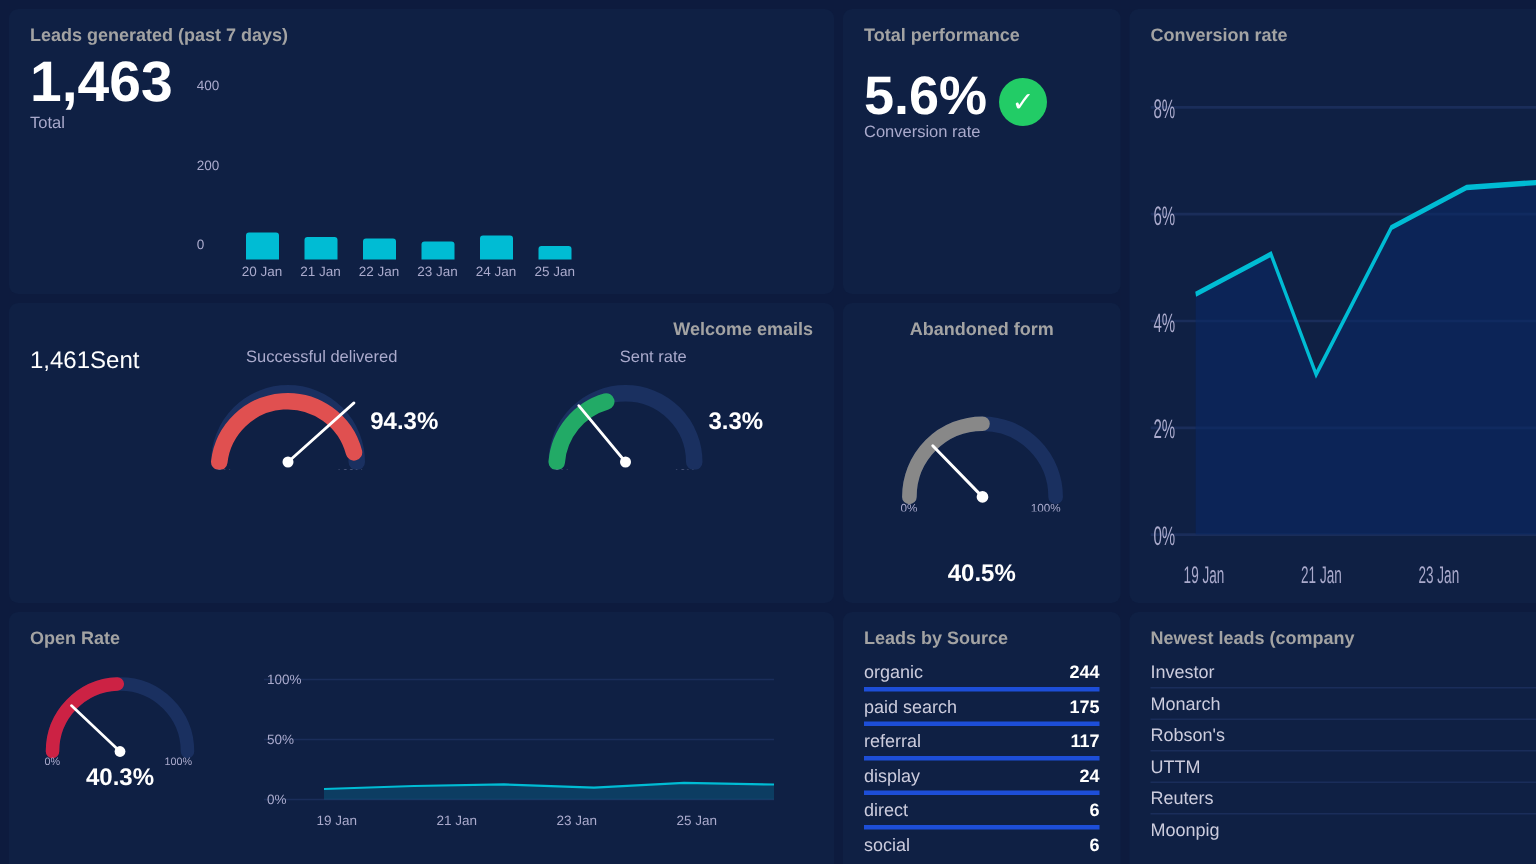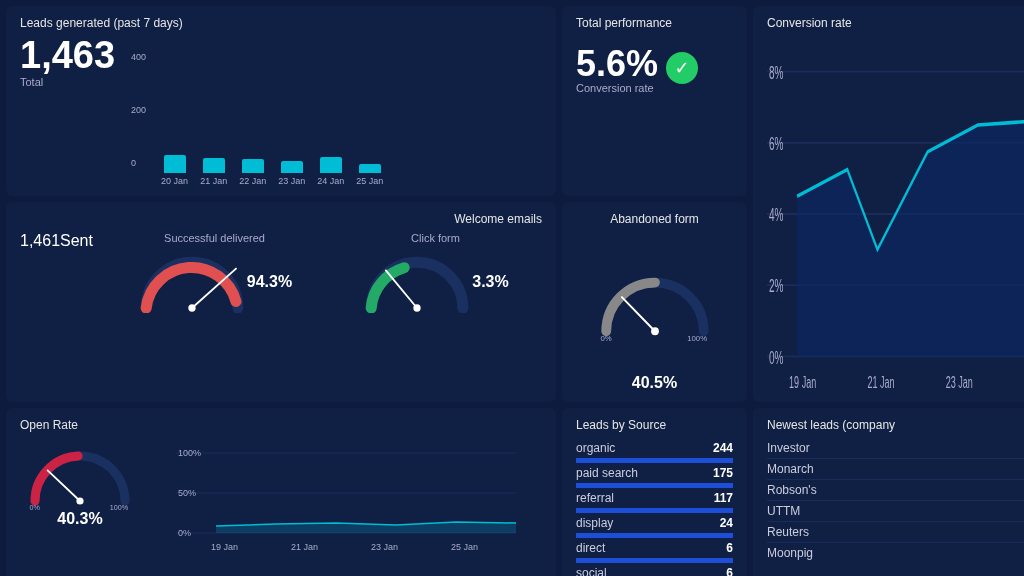--- a/index.html
+++ b/index.html
@@ -23,22 +23,22 @@
     }
     .card {
       background: #0f2044;
       border-radius: 6px;
       padding: 10px 14px;
       position: relative;
       overflow: hidden;
     }
     .card-title {
       font-size: 12px;
-      color: #e5e5e5;
-      font-weight: 400;
+      color: #a3a3a3;
+      font-weight: 700;
       margin-bottom: 6px;
     }
     
     .leads-gen {
       grid-column: 1;
       grid-row: 1;
       display: flex;
       flex-direction: column;
     }
     .leads-gen .big-num {
@@ -199,21 +199,21 @@
     
     .leads-source {
       grid-column: 2;
       grid-row: 3;
     }
     .source-row {
       display: flex;
       justify-content: space-between;
       padding: 3px 0;
       font-size: 12px;
-      border-bottom: 5px solid #1d4ed8;
+      border-bottom: 3px solid #1d4ed8;
     }
     .source-row:last-child { border-bottom: none; }
     .source-name { color: #ccd; }
     .source-num { color: #fff; font-weight: 600; }
     
     .conv-rate {
       grid-column: 3;
       grid-row: 1 / 3;
       display: flex;
       flex-direction: column;
@@ -351,21 +351,21 @@
 
               <circle cx="60" cy="65" r="4" fill="#fff"></circle>
 
               <text x="8" y="76" font-size="8" fill="#aac">0%</text>
               <text x="95" y="76" font-size="8" fill="#aac">100%</text>
             </svg>
             <div class="gauge-pct">94.3%</div>
           </div>
         </div>
         <div class="gauge-section">
-          <div class="gauge-label">Click form</div>
+          <div class="gauge-label">Sent rate</div>
           <div class="gauge-wrapper">
             <svg class="gauge-svg" viewBox="0 0 120 70">
 
               <path d="M10,65 A50,50 0 0,1 110,65" fill="none" stroke="#1a3060" stroke-width="12" stroke-linecap="round"></path>
 
               <path d="M10,65 A50,50 0 0,1 46,21" fill="none" stroke="#22aa66" stroke-width="12" stroke-linecap="round"></path>
 
               <line x1="60" y1="65" x2="26" y2="24" stroke="#fff" stroke-width="2" stroke-linecap="round"></line>
               <circle cx="60" cy="65" r="4" fill="#fff"></circle>
               <text x="8" y="76" font-size="8" fill="#aac">0%</text>

